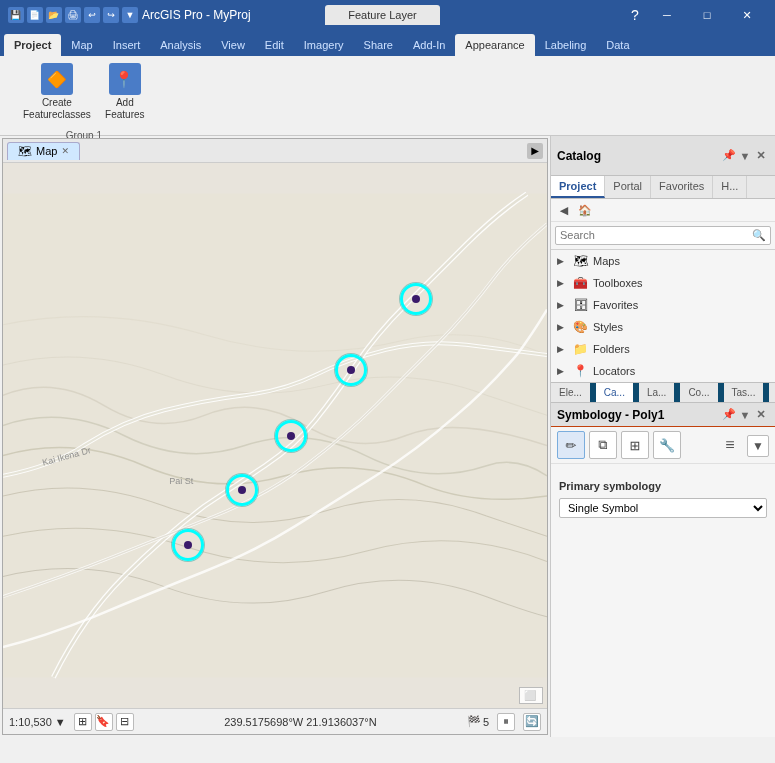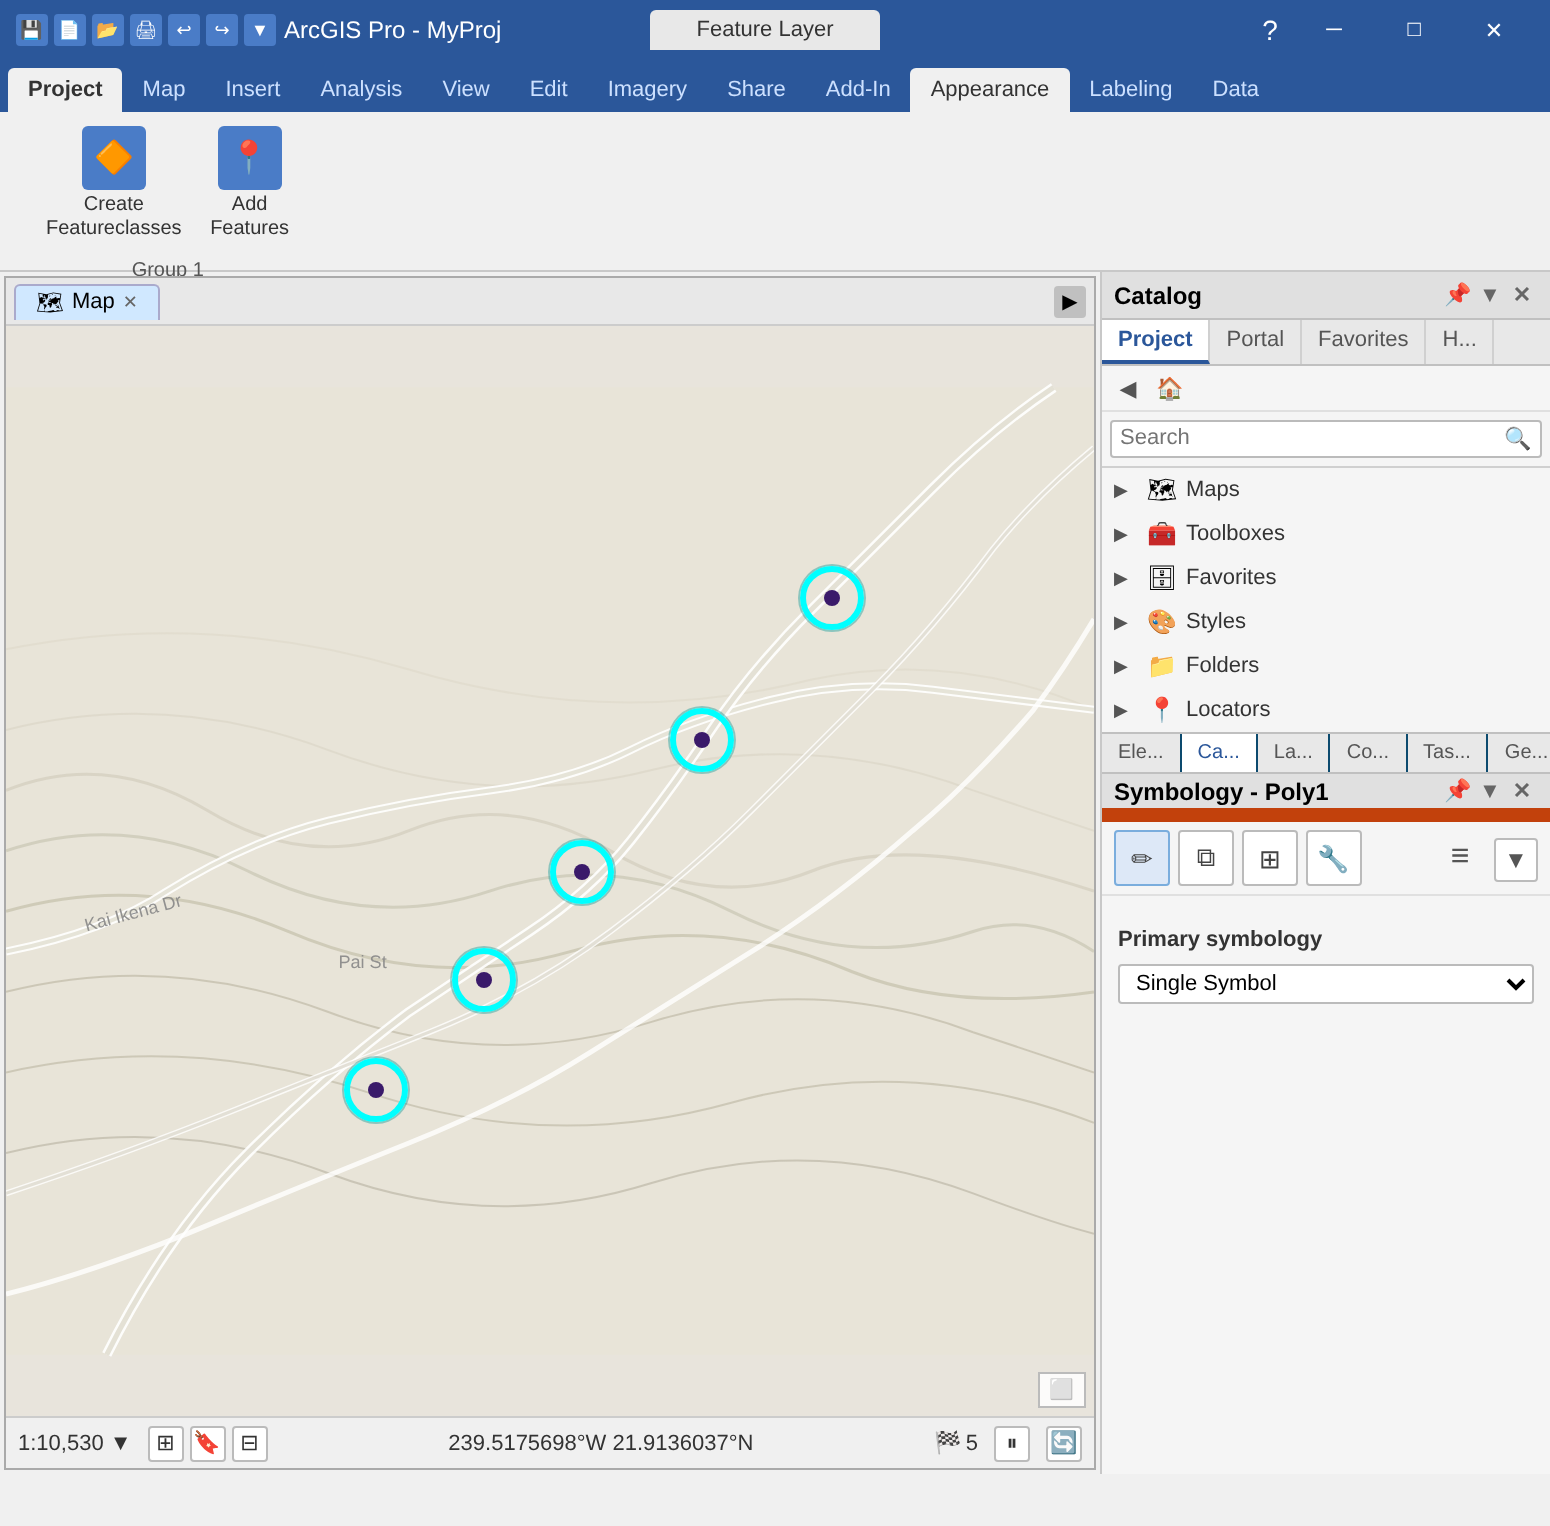--- a/index.html
+++ b/index.html
@@ -206,21 +206,21 @@
       width: 225px;
       background: #f5f5f5;
       border-left: 1px solid #c8c8c8;
       display: flex;
       flex-direction: column;
     }
 
     
     .panel-header {
       background: #e0e0e0;
-      height: 24px;
+      height: 40px;
       display: flex;
       align-items: center;
       padding: 0 6px;
       border-bottom: 1px solid #c0c0c0;
       font-size: 12px;
       font-weight: 600;
     }
     .panel-header-title { flex: 1; }
     .panel-header-btn {
       width: 16px; height: 16px;
@@ -300,38 +300,38 @@
       display: flex;
       background: #e8e8e8;
       border-top: 1px solid #c0c0c0;
       border-bottom: 1px solid #c0c0c0;
     }
     .bottom-tab {
       padding: 4px 8px;
       font-size: 10px;
       cursor: pointer;
       color: #555;
-      border-right: 1px solid #0c4a6e;
+      border-right: 6px solid #0c4a6e;
       white-space: nowrap;
     }
     .bottom-tab.active { background: white; color: #2b579a; }
 
     
     .symbology-panel {
       display: flex;
       flex-direction: column;
       flex: 1;
     }
     .symbology-header {
       background: #e0e0e0;
       height: 24px;
       display: flex;
       align-items: center;
       padding: 0 6px;
-      border-bottom: 7px solid #c2410c;
+      border-bottom: 1px solid #c2410c;
       font-size: 12px;
       font-weight: 600;
     }
     .symbology-toolbar {
       display: flex;
       align-items: center;
       padding: 4px 6px;
       gap: 4px;
       border-bottom: 1px solid #e0e0e0;
       background: #f5f5f5;

